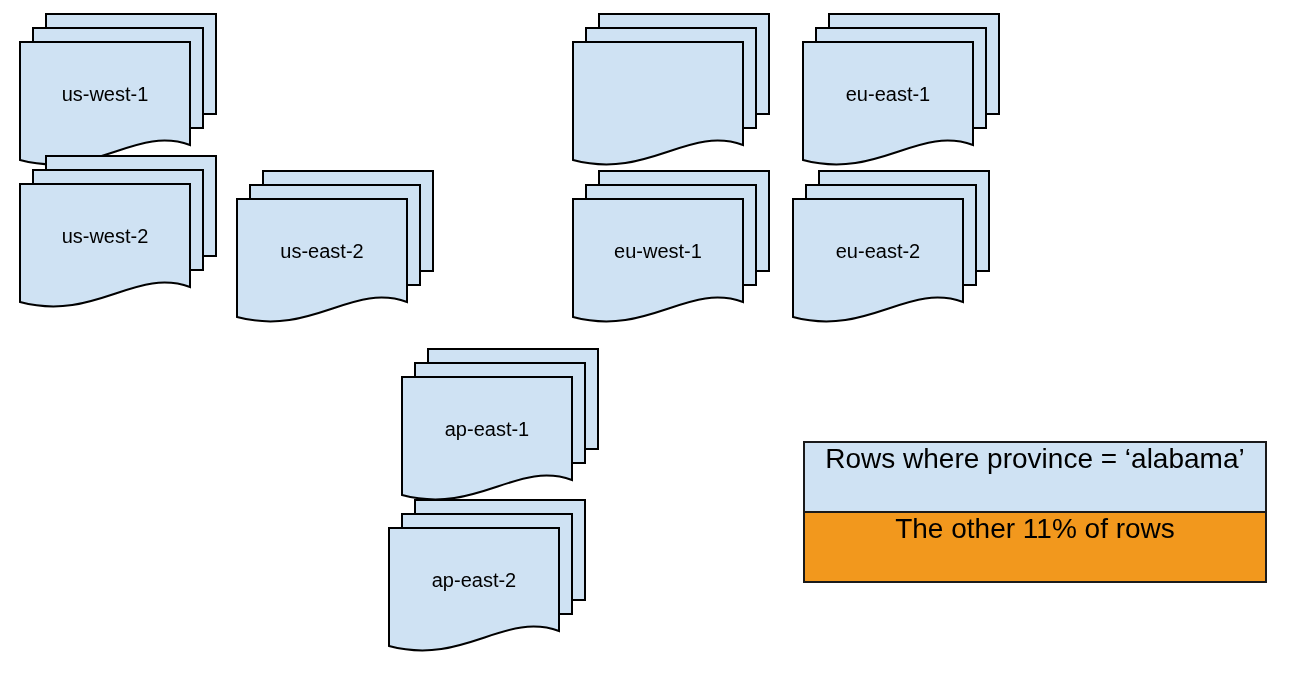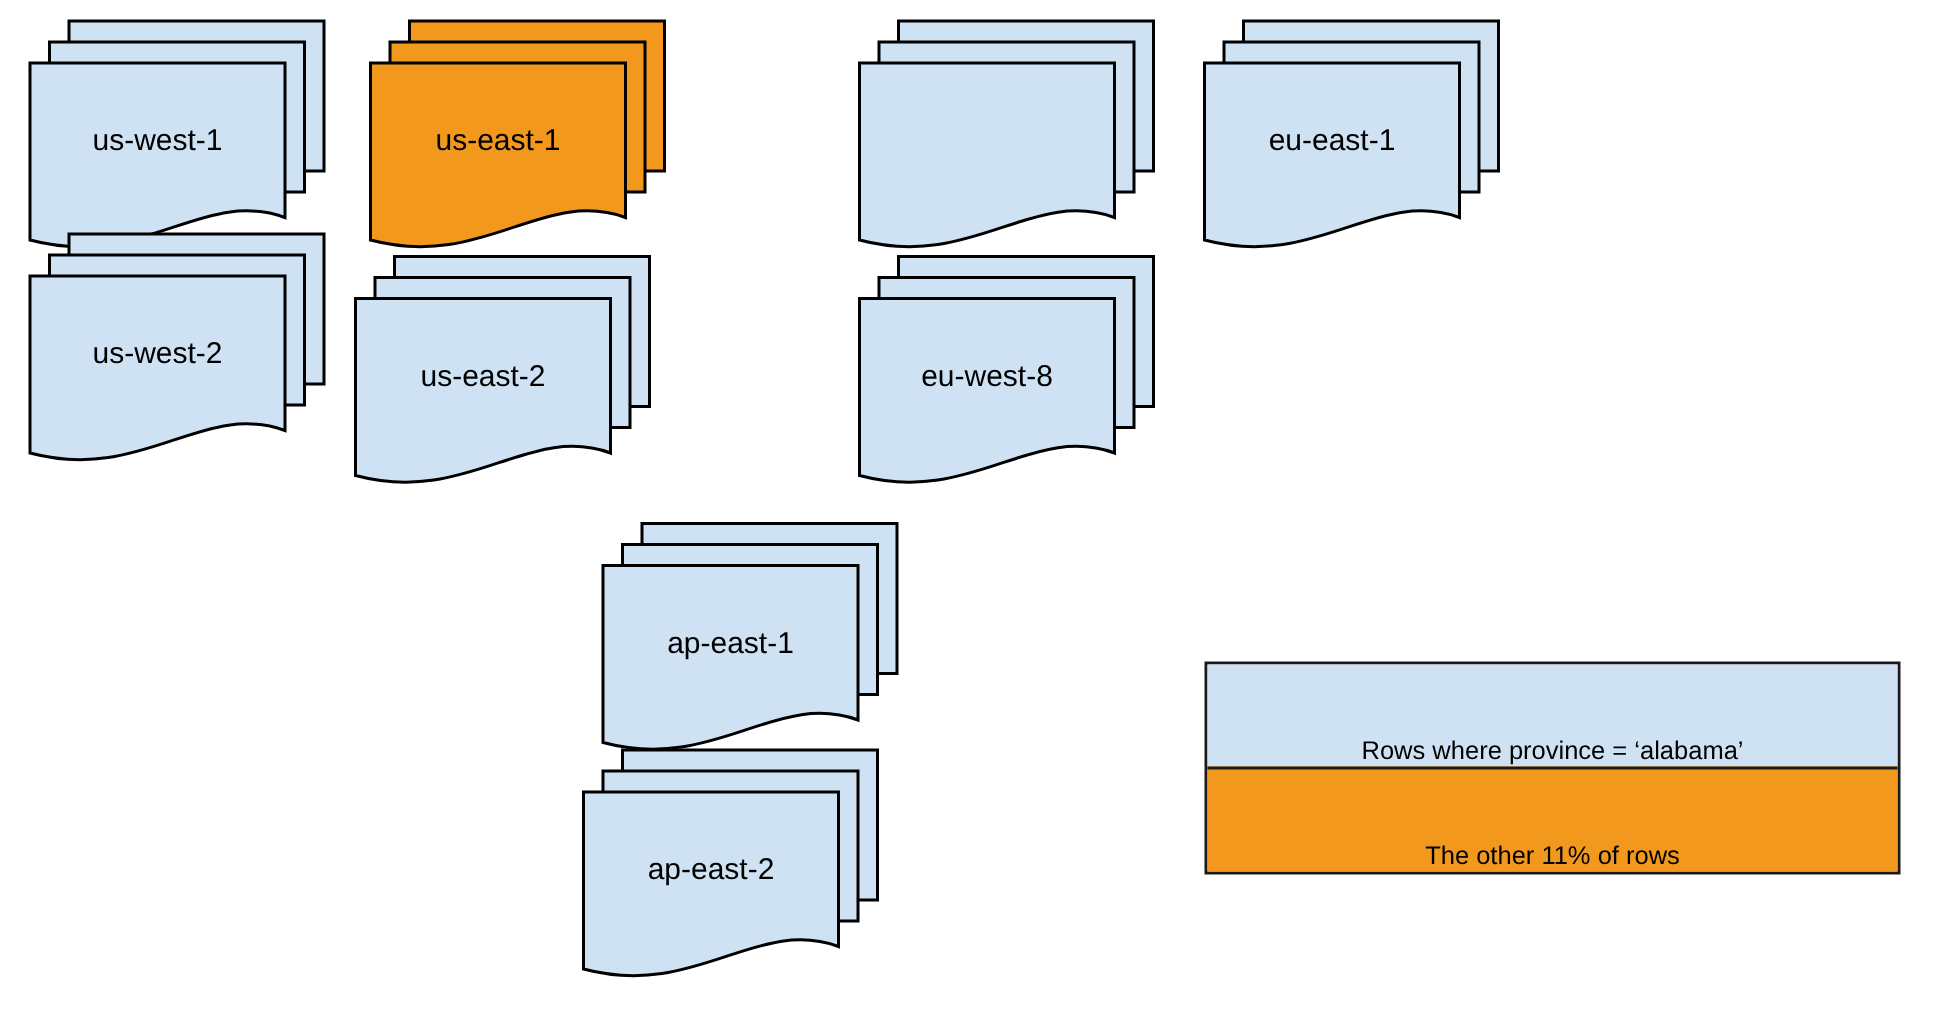--- a/index.html
+++ b/index.html
@@ -19,22 +19,22 @@
   .stack-label{
     position:absolute;left:14px;top:70px;width:170px;
     text-align:center;font-size:20px;line-height:24px;
     white-space:nowrap;
   }
   .legend{
     position:absolute;left:803px;top:441px;width:460px;
     border:2px solid #1a1a1a;background:#fff;
   }
   .legend-row{
-    height:68px;display:flex;align-items:flex-end;justify-content:center;
-    font-size:17px;
+    height:68px;display:flex;align-items:flex-start;justify-content:center;
+    font-size:28px;
   }
   .legend-row + .legend-row{border-top:2px solid #1a1a1a;}
   .legend-row.blue{background:#cfe2f3;}
   .legend-row.orange{background:#f2981d;}
 </style>
 </head>
 <body>
 
 <div class="canvas">
 
@@ -48,26 +48,20 @@
     </defs>
   </svg>
 
   <div class="stack blue" style="left:6px;top:12px">
     <svg viewBox="0 0 215 162" width="215" height="162">
         <use href="#doc-stack"></use>
       </svg>
     <div class="stack-label">us-west-1</div>
   </div>
 
-  <div class="stack orange" style="left:233px;top:12px">
-    <svg viewBox="0 0 215 162" width="215" height="162">
-        <use href="#doc-stack"></use>
-      </svg>
-    <div class="stack-label">us-east-1</div>
-  </div>
 
   <div class="stack blue" style="left:559px;top:12px">
     <svg viewBox="0 0 215 162" width="215" height="162">
         <use href="#doc-stack"></use>
       </svg>
   </div>
 
   <div class="stack blue" style="left:789px;top:12px">
     <svg viewBox="0 0 215 162" width="215" height="162">
         <use href="#doc-stack"></use>
@@ -86,23 +80,29 @@
     <svg viewBox="0 0 215 162" width="215" height="162">
         <use href="#doc-stack"></use>
       </svg>
     <div class="stack-label">us-east-2</div>
   </div>
 
   <div class="stack blue" style="left:559px;top:169px">
     <svg viewBox="0 0 215 162" width="215" height="162">
         <use href="#doc-stack"></use>
       </svg>
-    <div class="stack-label">eu-west-8</div>
+    <div class="stack-label">eu-west-1</div>
   </div>
 
+  <div class="stack blue" style="left:779px;top:169px">
+    <svg viewBox="0 0 215 162" width="215" height="162">
+        <use href="#doc-stack"></use>
+      </svg>
+    <div class="stack-label">eu-east-2</div>
+  </div>
 
   <div class="stack blue" style="left:388px;top:347px">
     <svg viewBox="0 0 215 162" width="215" height="162">
         <use href="#doc-stack"></use>
       </svg>
     <div class="stack-label">ap-east-1</div>
   </div>
 
   <div class="stack blue" style="left:375px;top:498px">
     <svg viewBox="0 0 215 162" width="215" height="162">

